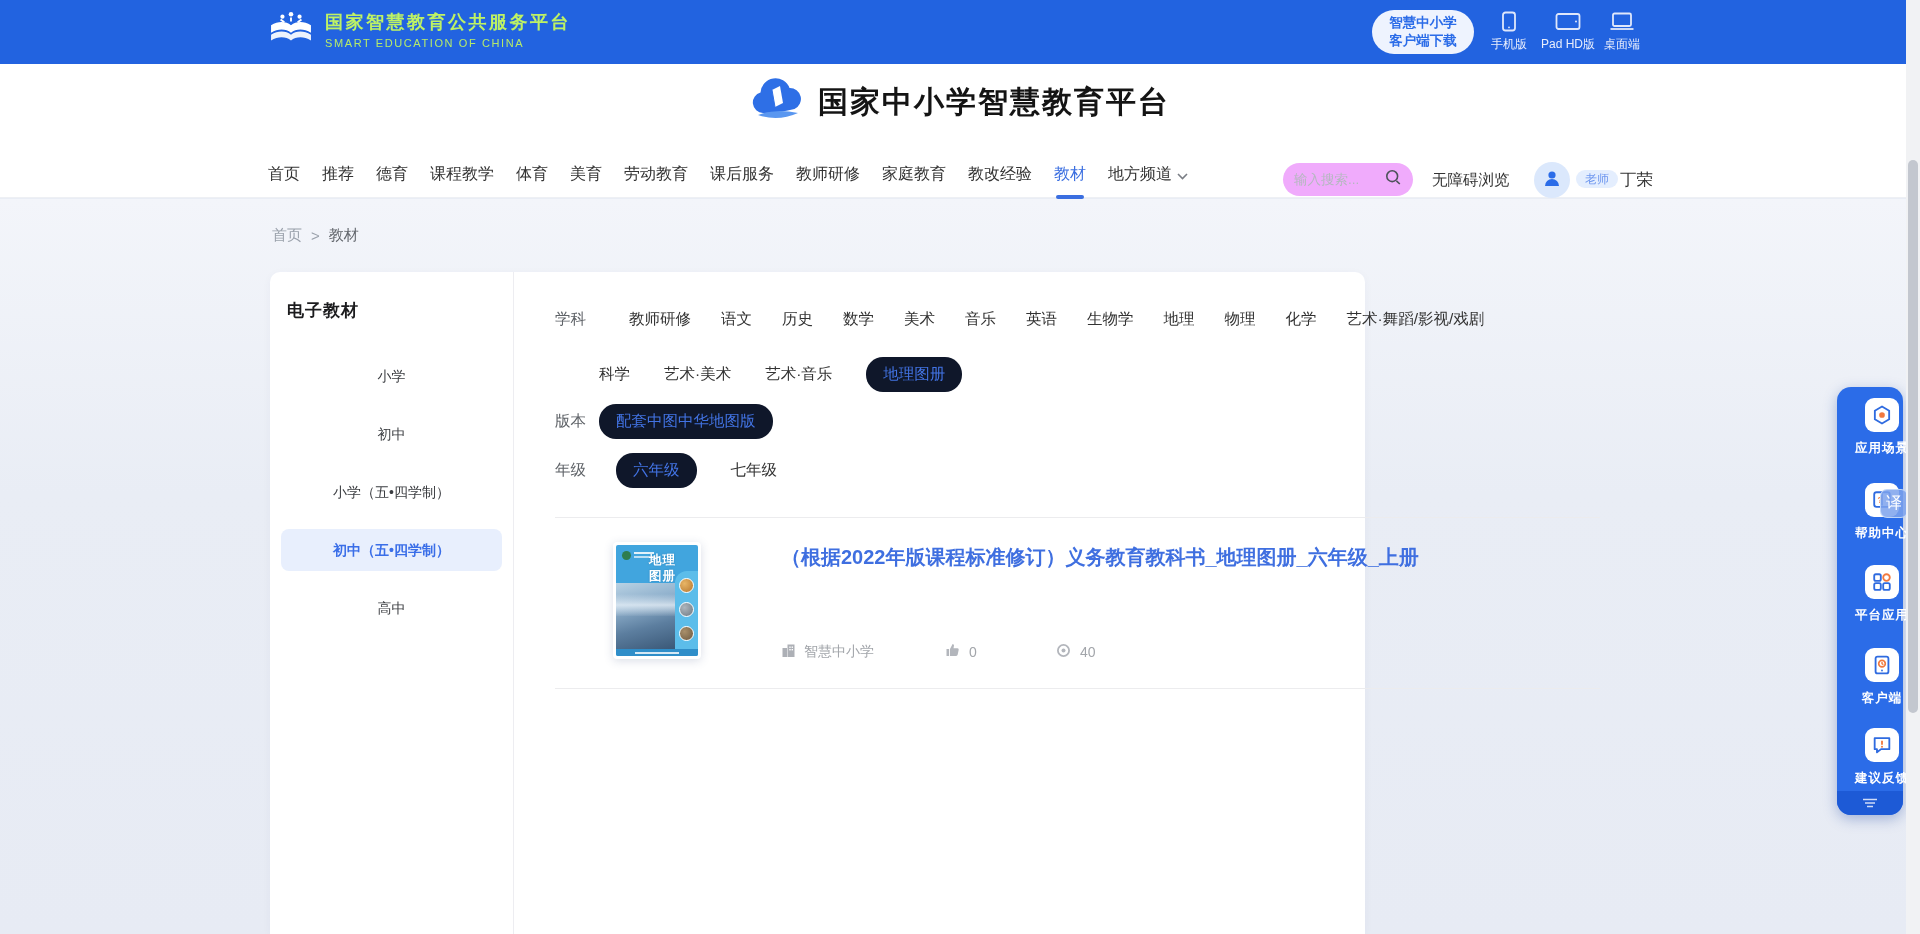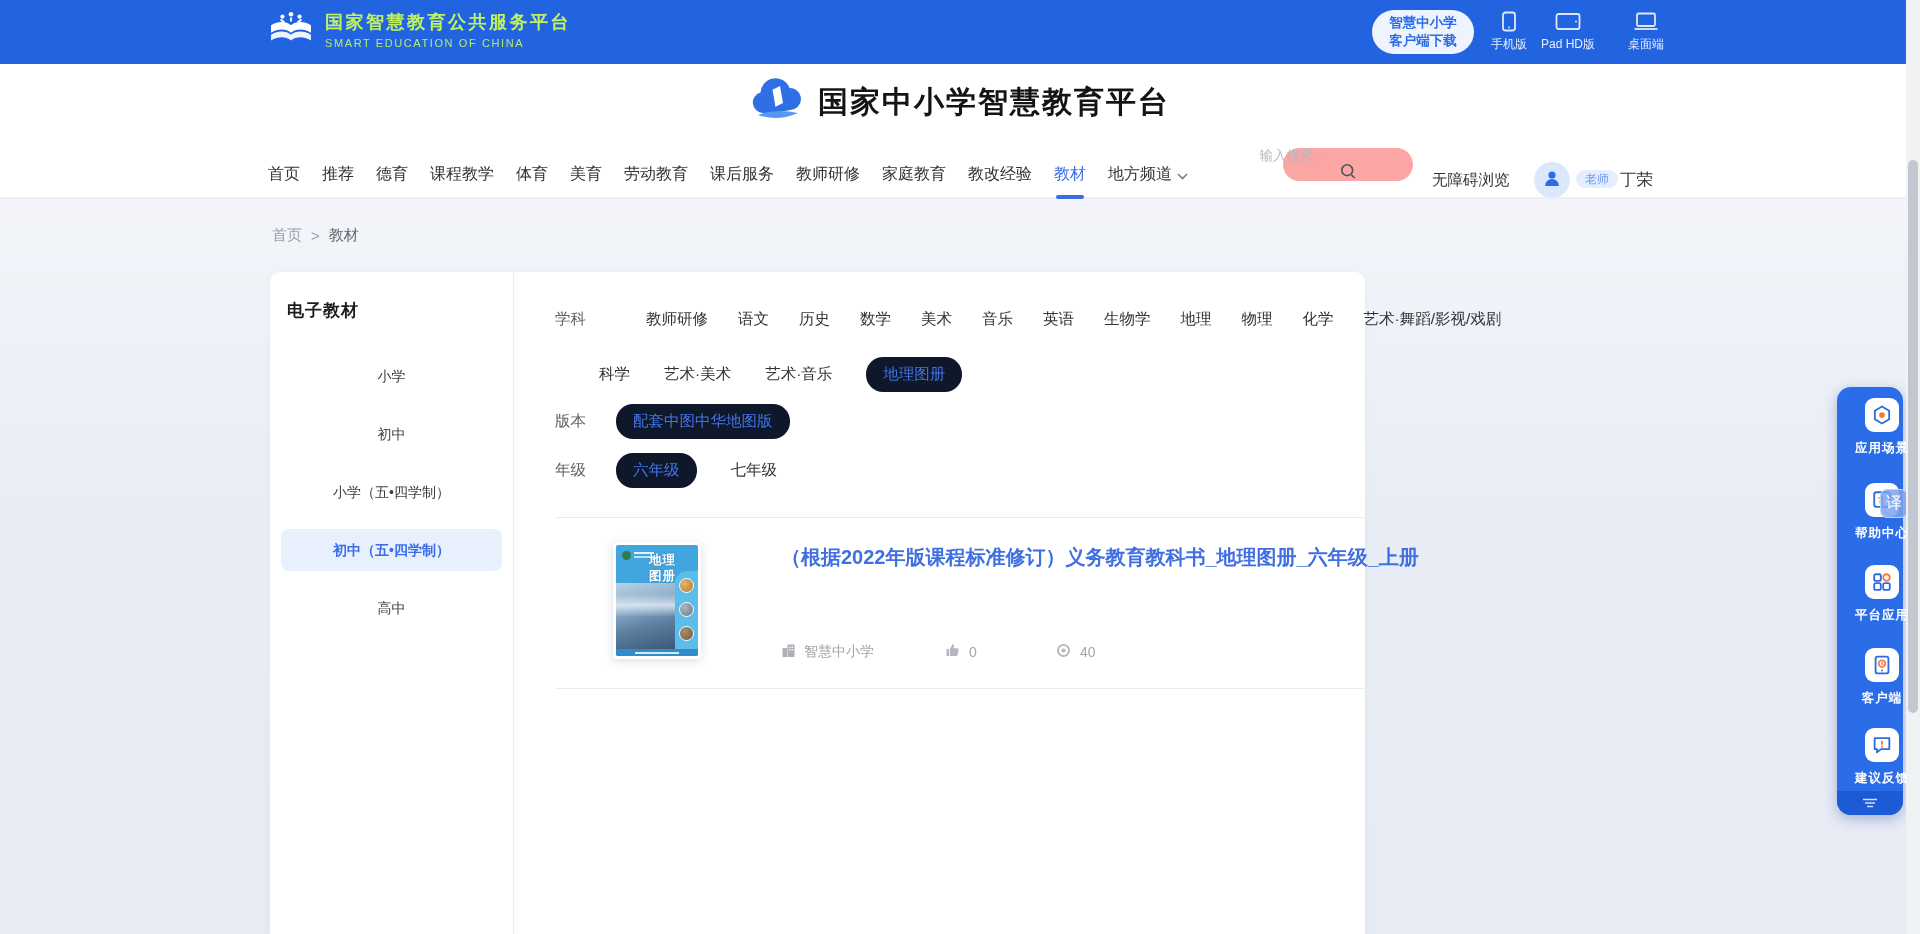--- a/index.html
+++ b/index.html
@@ -22,22 +22,22 @@
   
   .header { position:absolute; left:0; top:64px; width:1920px; height:134px; background:#fff; border-bottom:1px solid #eef0f4; }
   .brand { position:absolute; left:50%; top:13px; transform:translateX(-50%); display:flex; align-items:center; gap:12px; }
   .brand-title { font-size:30px; font-weight:900; color:#141414; letter-spacing:2px; white-space:nowrap; }
   .nav { position:absolute; left:268px; top:100px; display:flex; align-items:center; gap:22px; font-size:16px; color:#333; }
   .nav-item { white-space:nowrap; cursor:pointer; position:relative; padding-bottom:2px; }
   .nav-item.active { color:#3a6ee0; }
   .nav-item.active::after { content:""; position:absolute; left:50%; transform:translateX(-50%); bottom:-12px;
     width:28px; height:4px; border-radius:2px; background:#3a6ee0; }
   .nav-item.dropdown { display:flex; align-items:center; gap:5px; }
-  .search-box { position:absolute; left:1283px; top:84px; width:130px; height:33px; border-radius:17px;
-    background:#fca5a5; display:flex; align-items:center; padding:0 11px;flex-direction:column; }
+  .search-box { position:absolute; left:1283px; top:99px; width:130px; height:33px; border-radius:17px;
+    background:#f0abfc; display:flex; align-items:center; padding:0 11px; }
   .search-box input { flex:1; min-width:0; border:none; outline:none; background:transparent; font-size:13.5px; color:#333;
     font-family:inherit; }
   .search-box input::placeholder { color:#b4b8bf; }
   .access { position:absolute; left:1432px; top:106px; font-size:15.5px; color:#333; cursor:pointer; white-space:nowrap; }
   .avatar { position:absolute; left:1534px; top:98px; width:36px; height:36px; border-radius:50%;
     background:#dbe8fc; display:flex; align-items:center; justify-content:center; cursor:pointer; }
   .role-badge { position:absolute; left:1576px; top:106px; background:#e4eefe; color:#6e97ef; font-size:12px;
     padding:3px 9px; border-radius:11px; line-height:1; }
   .user-name { position:absolute; left:1620px; top:105px; font-size:16.5px; color:#333; cursor:pointer; white-space:nowrap; }
 
@@ -53,21 +53,21 @@
   .panel-divider { position:absolute; left:243px; top:0; bottom:0; width:1px; background:#ededf1; }
 
   
   .sb-title { position:absolute; left:17px; top:27px; font-size:17px; font-weight:bold; color:#1c1c1e; letter-spacing:1px; }
   .sb-item { position:absolute; left:11px; width:221px; height:42px; line-height:42px; text-align:center;
     font-size:14px; color:#3a3c40; border-radius:8px; cursor:pointer; white-space:nowrap; }
   .sb-item.active { background:#e8effd; color:#3a6ee8; font-weight:bold; }
 
   
   .f-row { position:absolute; display:flex; align-items:center; font-size:15.5px; color:#333; }
-  .f-label { color:#5f6368; margin-right:30px; white-space:nowrap; }
+  .f-label { color:#5f6368; margin-right:13px; white-space:nowrap; }
   .f-item { white-space:nowrap; cursor:pointer; }
   .row1 { left:285px; top:37px; gap:30px; }
   .row2 { left:285px; top:85px; gap:34px; margin-left:44px; }
   .rowv { left:285px; top:132px; gap:0; }
   .rowg { left:285px; top:181px; gap:34px; }
   .chip { padding:7px 17px; border-radius:17px; cursor:pointer; white-space:nowrap; }
   .chip.selected { background:#0f172a; color:#4273e3; }
 
   .hr { position:absolute; left:285px; width:1045px; height:1px; background:#ececee; }
   .hr1 { top:245px; } .hr2 { top:416px; }
@@ -154,21 +154,21 @@
     </div>
     <div class="device" style="left:1541px;">
       <span>
         <svg width="26" height="21" viewBox="0 0 26 21">
             <rect x="1.5" y="3" width="23" height="15" rx="2" fill="none" stroke="#dfe7fb" stroke-width="1.8"></rect>
             <circle cx="21" cy="10.5" r="1" fill="#dfe7fb"></circle>
           </svg>
       </span>
       <span>Pad HD版</span>
     </div>
-    <div class="device" style="left:1604px;margin-left:24px;">
+    <div class="device" style="left:1604px;">
       <span>
         <svg width="26" height="21" viewBox="0 0 26 21">
             <rect x="4" y="2.5" width="18" height="12.5" rx="1.5" fill="none" stroke="#dfe7fb" stroke-width="1.8"></rect>
             <path d="M1.5 18 h23" stroke="#dfe7fb" stroke-width="1.8"></path>
           </svg>
       </span>
       <span>桌面端</span>
     </div>
   </div>
 

